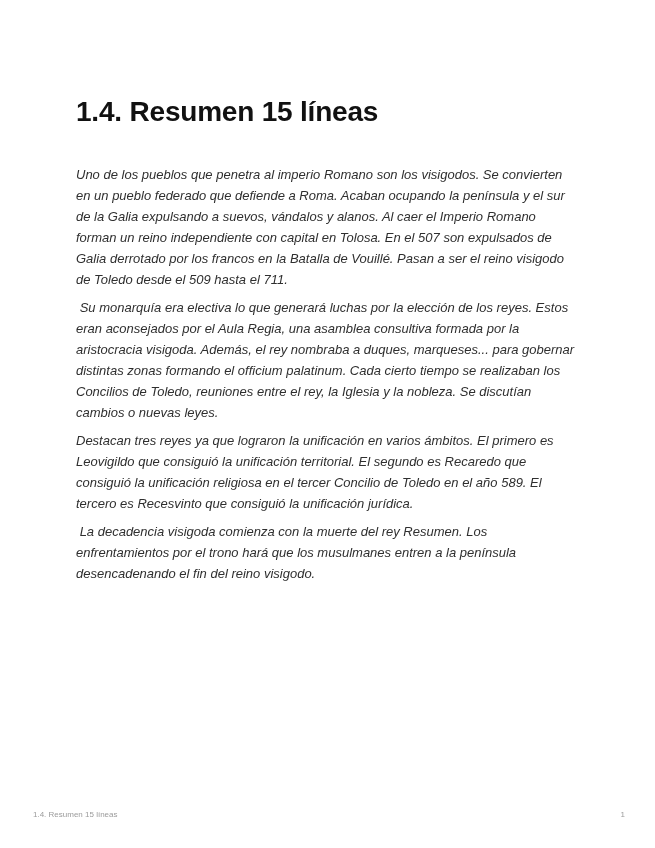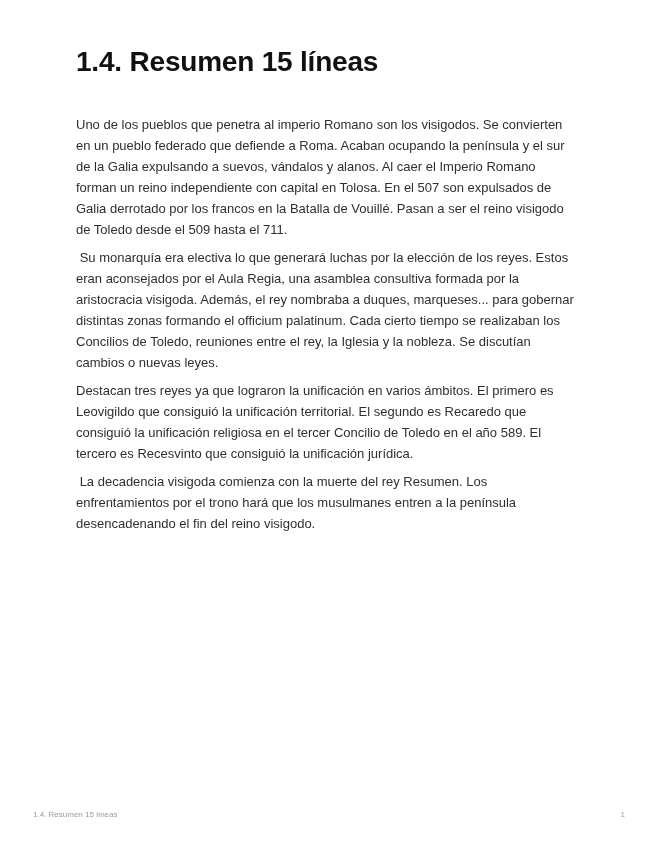--- a/index.html
+++ b/index.html
@@ -14,35 +14,36 @@
     font-family: "Liberation Sans", sans-serif;
     position: relative;
     overflow: hidden;
   }
 
   .doc-page {
     position: relative;
     width: 655px;
     height: 848px;
     background: #ffffff;
-    padding: 46px 76px 0 76px;
+    padding: 96px 76px 0 76px;
   }
 
   h1.doc-title {
     font-size: 28px;
     line-height: 32px;
     font-weight: 700;
     color: #111111;
     letter-spacing: -0.2px;
     margin: 0 0 36px 0;
     font-family: "Liberation Sans", sans-serif;
   }
 
   .doc-body {
     width: 503px;
+    font-style: italic;
   }
 
   .doc-body p {
     font-size: 13px;
     line-height: 21px;
     color: #2f2f2f;
     margin: 0 0 7px 0;
     white-space: pre-wrap;
     text-align: left;
   }

